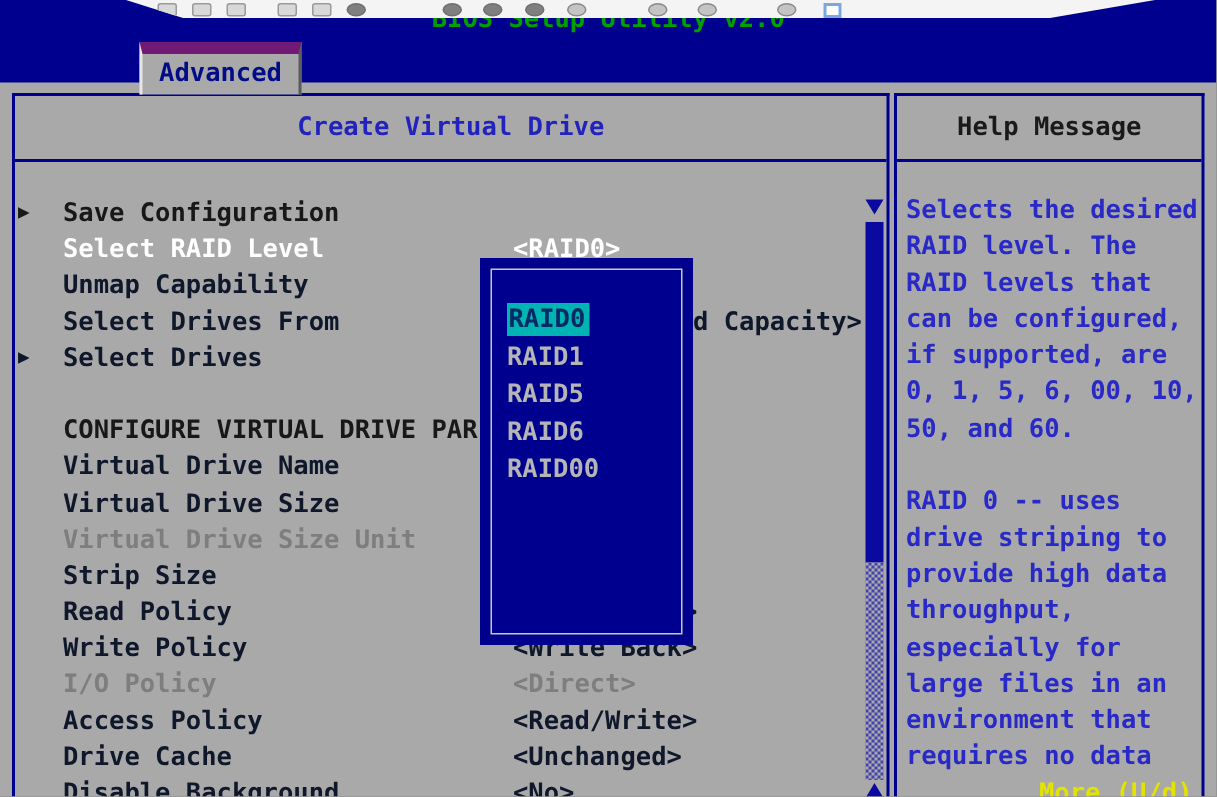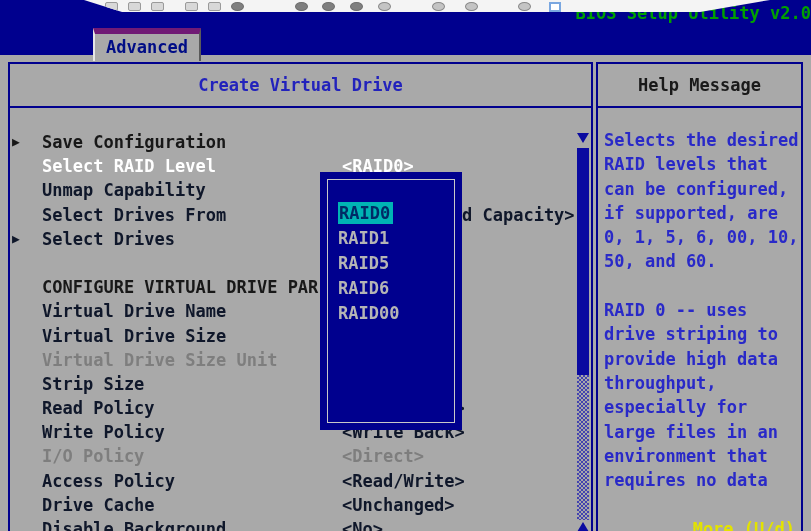--- a/index.html
+++ b/index.html
@@ -4,34 +4,34 @@
 <style>
   html,body{margin:0;padding:0;background:#888;}
   .screen{
     position:relative;width:811px;height:531px;overflow:hidden;
     background:#a9a9a9;
     font-family:"DejaVu Sans Mono",monospace;font-weight:bold;
     font-size:17px;line-height:1;
   }
   
   .top-band{position:absolute;left:0;top:0;width:811px;height:55px;background:#00008e;z-index:1;}
-  .bios-title{position:absolute;left:0;top:5px;width:811px;text-align:right;color:#00a000;z-index:2;}
+  .bios-title{position:absolute;left:0;top:5px;width:811px;text-align:center;color:#00a000;z-index:2;}
   
   .toolbar-frag{
     position:absolute;left:84px;top:0;width:686px;height:12px;background:#f4f4f4;z-index:3;
     clip-path:polygon(0 0,686px 0,616px 12px,38px 12px);
   }
   .tico{position:absolute;top:2px;width:11px;height:7px;border:1px solid #9a9a9a;background:#d8d8d8;border-radius:2px;}
   .tico.round{border-radius:50%;background:#c4c4c4;border-color:#8a8a8a;}
   .tico.dark{background:#7f7f7f;border-color:#6f6f6f;border-radius:50%;}
   .tico.bluebox{background:#ffffff;border:2px solid #7aa7e0;width:8px;height:6px;border-radius:0;}
   
   .tab{
     position:absolute;left:93px;top:28px;width:104px;height:27px;background:#a9a9a9;z-index:4;
-    border-left:2px solid #e6e6e6;border-top:6px solid #701a75;border-right:2px solid #5a5a5a;
+    border-left:2px solid #e6e6e6;border-top:8px solid #701a75;border-right:2px solid #5a5a5a;
     color:#000d86;text-align:center;line-height:27px;
   }
   
   .panel{position:absolute;top:62px;background:#a9a9a9;border:2px solid #00008e;border-bottom:none;}
   .panel-left{left:8px;width:581px;height:469px;}
   .panel-right{left:596px;width:203px;height:469px;}
   .panel-hdr{
     position:absolute;left:0;top:0;right:0;height:42px;border-bottom:2px solid #00008e;
     text-align:center;line-height:42px;
   }
@@ -174,20 +174,21 @@
       <div class="dd-opt">RAID5</div>
       <div class="dd-opt">RAID6</div>
       <div class="dd-opt">RAID00</div>
     </div>
   </div>
 
   <div class="panel panel-right">
     <div class="panel-hdr">Help Message</div>
     <div class="help-lines">
       <div class="help-line">Selects the desired</div>
+      <div class="help-line">RAID level. The</div>
       <div class="help-line">RAID levels that</div>
       <div class="help-line">can be configured,</div>
       <div class="help-line">if supported, are</div>
       <div class="help-line">0, 1, 5, 6, 00, 10,</div>
       <div class="help-line">50, and 60.</div>
       <div class="help-line"></div>
       <div class="help-line">RAID 0 -- uses</div>
       <div class="help-line">drive striping to</div>
       <div class="help-line">provide high data</div>
       <div class="help-line">throughput,</div>

